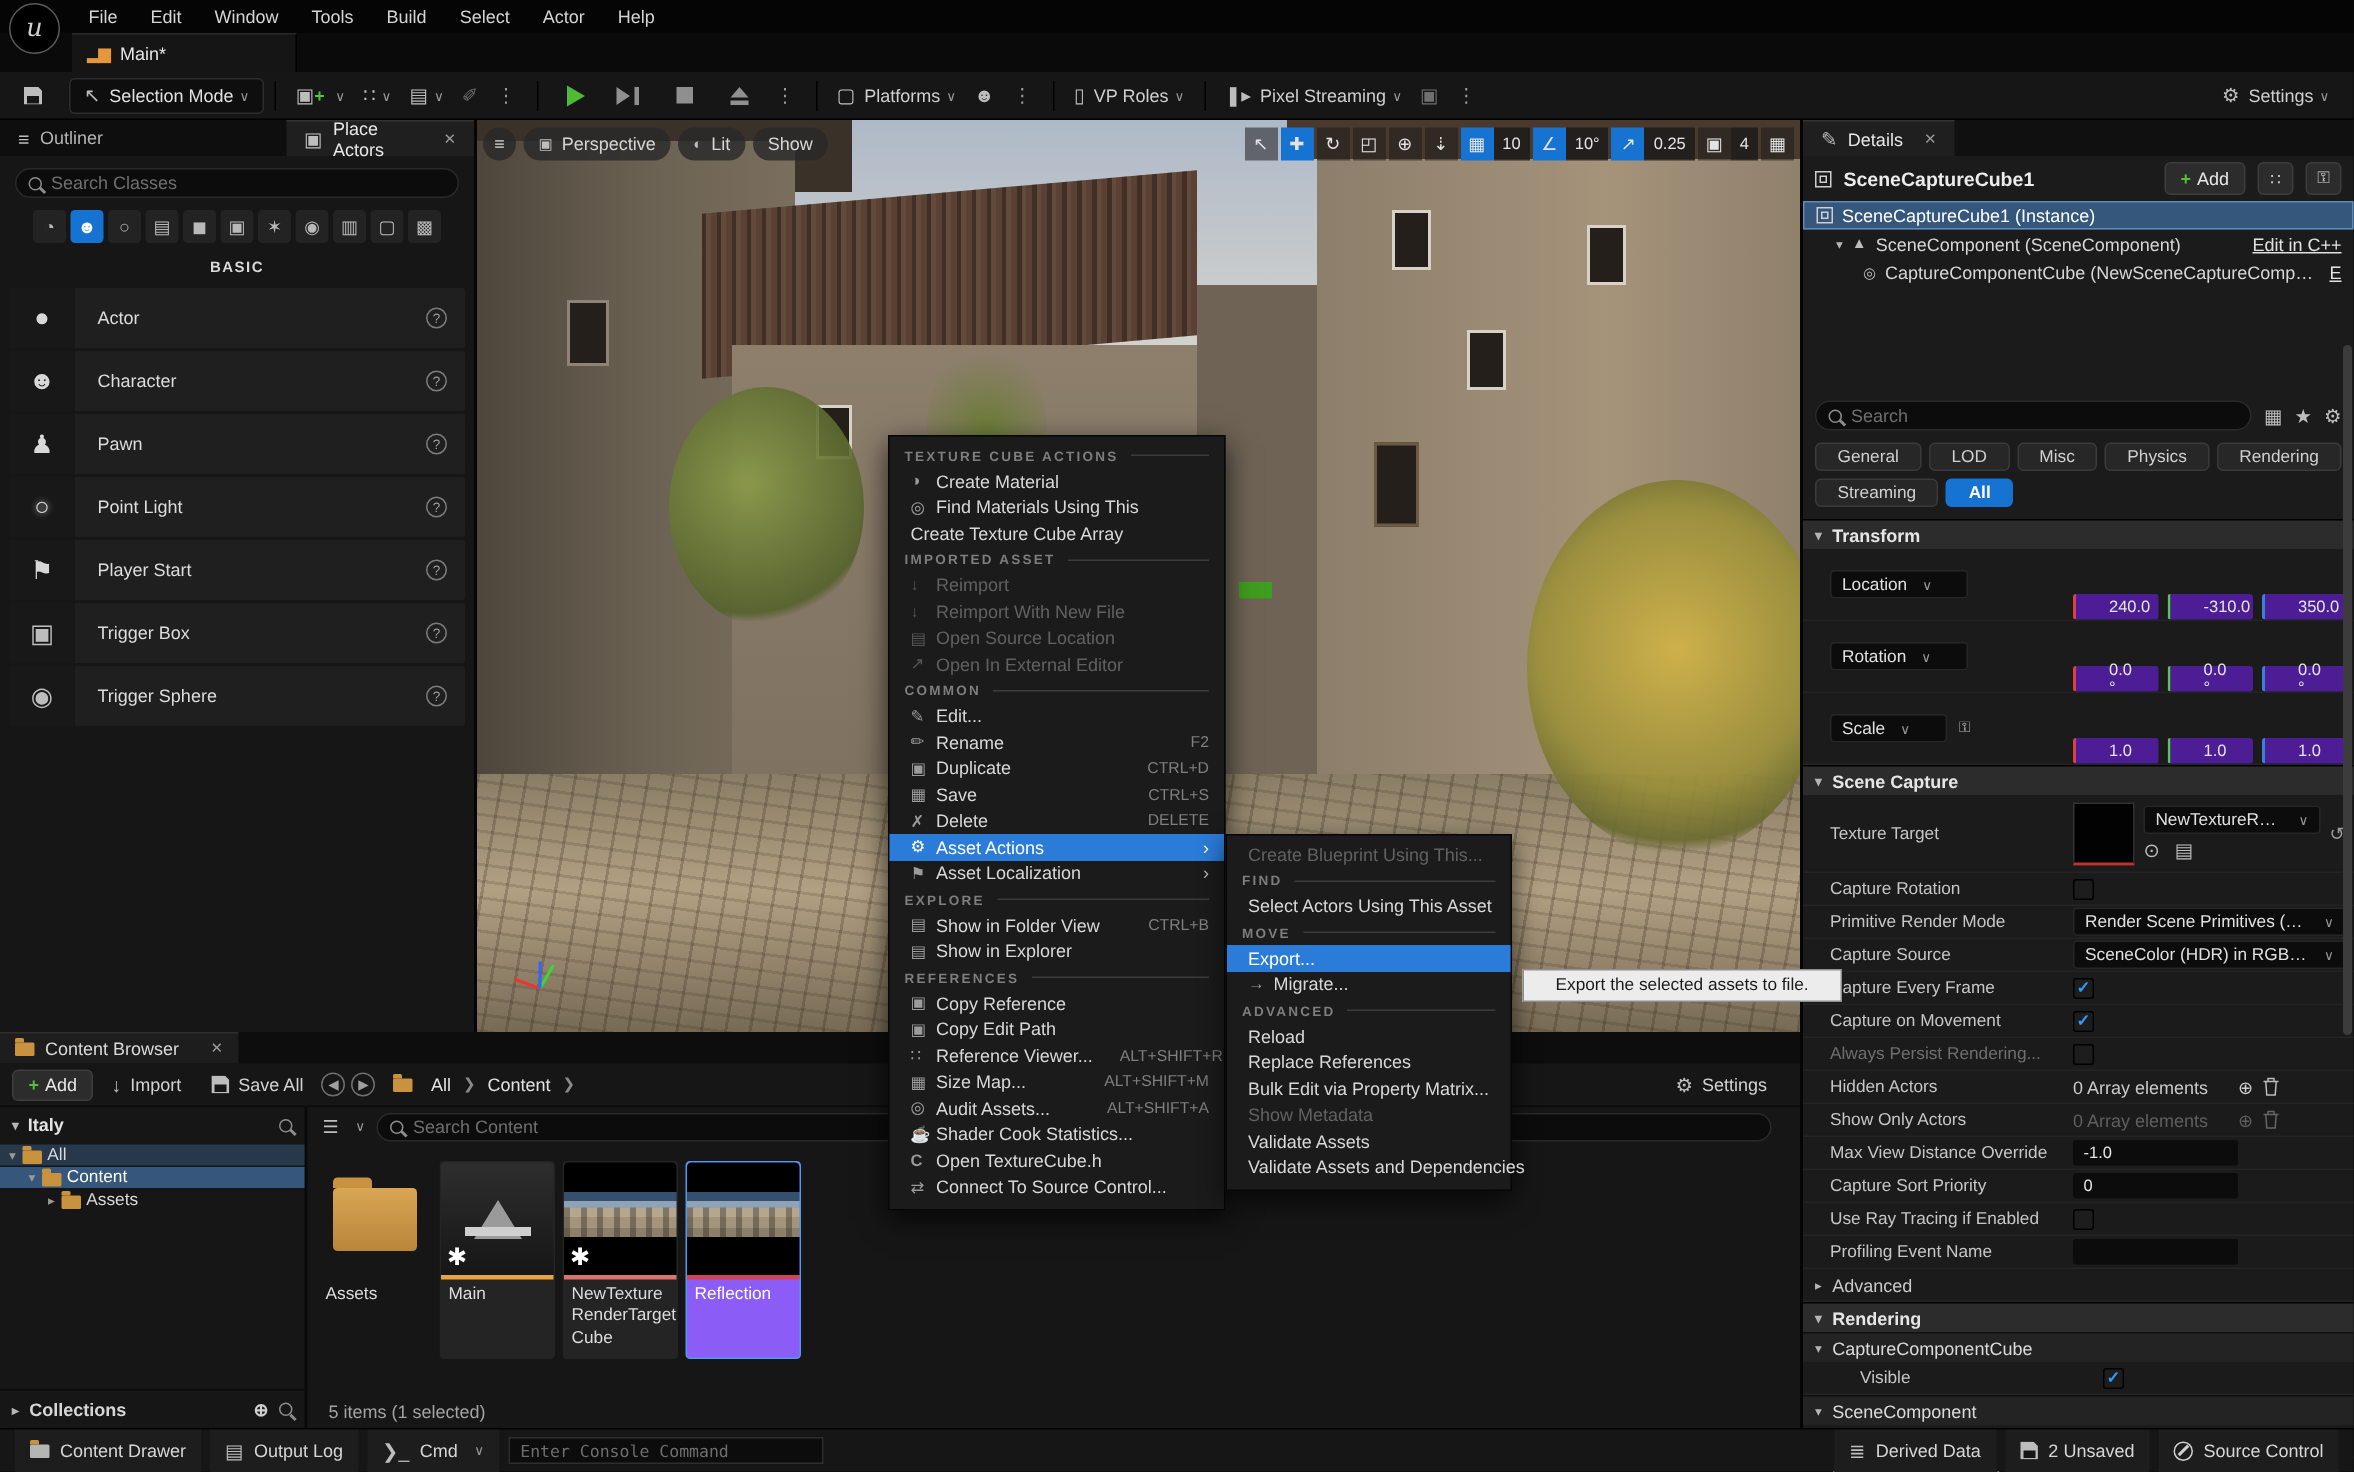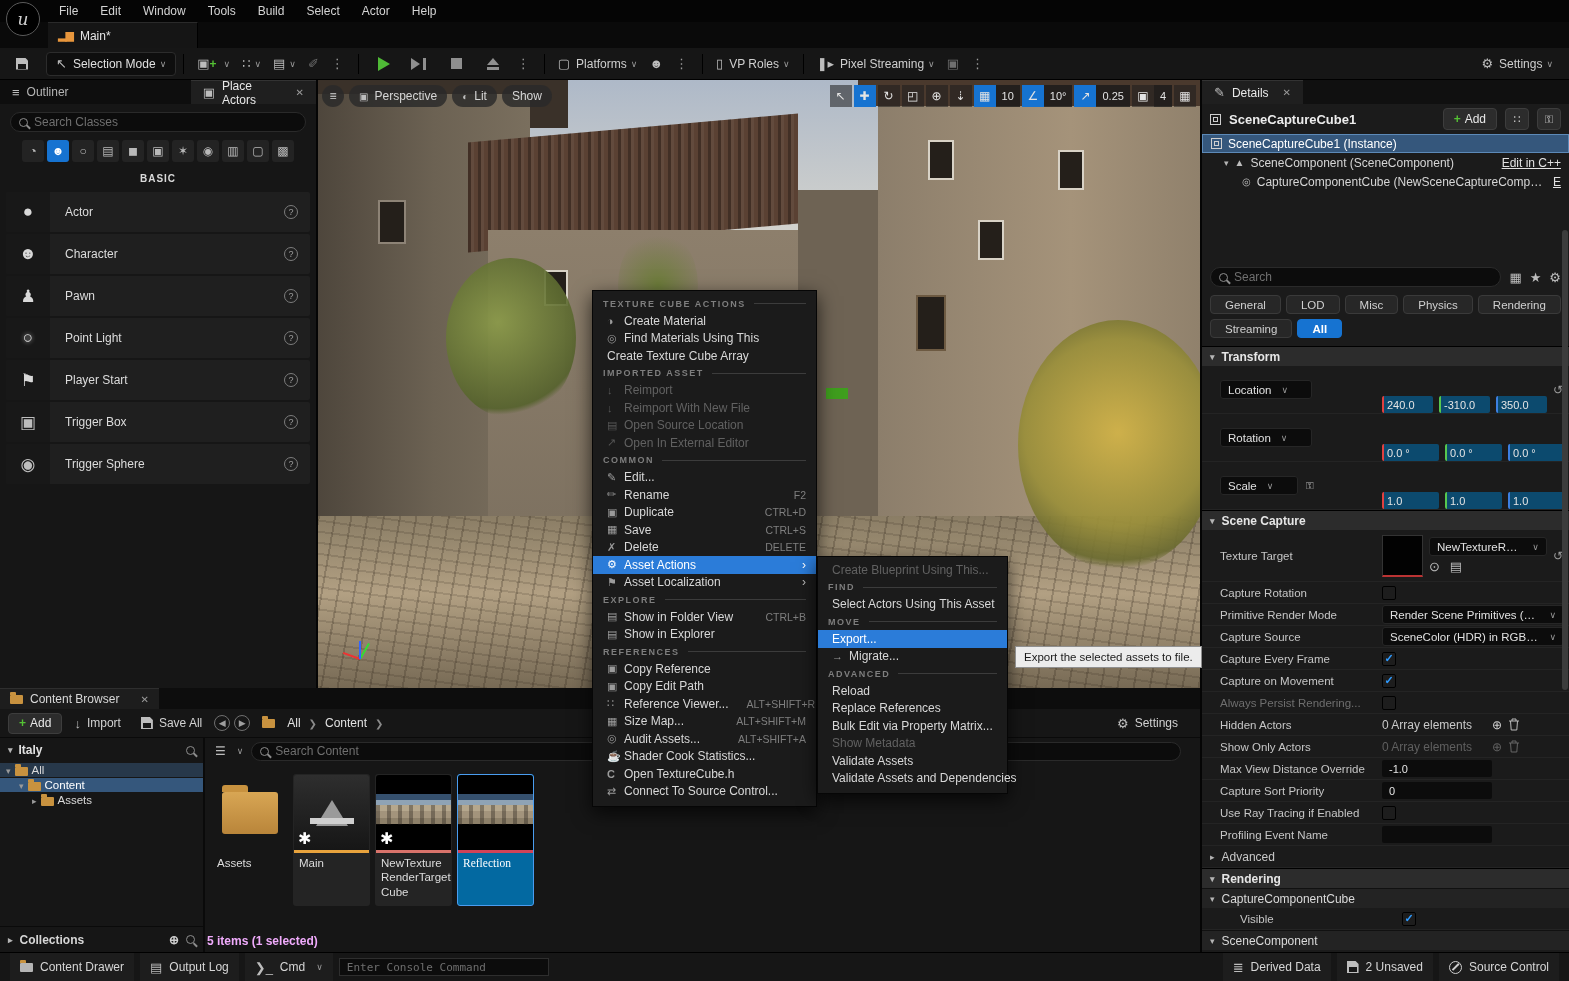--- a/index.html
+++ b/index.html
@@ -157,21 +157,21 @@
   [data-icon="external"] .mi::before{content:"↗"} [data-icon="edit"] .mi::before{content:"✎"}
   [data-icon="rename"] .mi::before{content:"✏"} [data-icon="duplicate"] .mi::before{content:"▣"}
   [data-icon="save"] .mi::before{content:"▦"} [data-icon="delete"] .mi::before{content:"✗"}
   [data-icon="wrench"] .mi::before{content:"⚙"} [data-icon="flag"] .mi::before{content:"⚑"}
   [data-icon="folderview"] .mi::before{content:"▤"} [data-icon="copy"] .mi::before{content:"▣"}
   [data-icon="refviewer"] .mi::before{content:"∷"} [data-icon="sizemap"] .mi::before{content:"▦"}
   [data-icon="audit"] .mi::before{content:"◎"} [data-icon="shader"] .mi::before{content:"☕"}
   [data-icon="cpp"] .mi::before{content:"C"; font-weight:bold;} [data-icon="sourcecontrol"] .mi::before{content:"⇄"}
   [data-icon="migrate"] .mi::before{content:"→"}
   #tooltip { position:absolute; left:1015px; top:646px; height:22px; background:#ececec; border:1px solid #8f8f8f;
-    color:#1a1a1a; display:flex; align-items:center; padding:0 8px; font-size:11.5px; z-index:70; white-space:nowrap;}
+    color:#1a1a1a; display:flex; align-items:center; padding:0 21px; font-size:11.5px; z-index:70; white-space:nowrap;}
 
   
   #details { position:absolute; top:80px; left:1200px; width:369px; height:872px; background:#1b1b1b; border-left:2px solid #050505;}
   #d-tabs { height:24px; background:#101010; display:flex;}
   #d-header { height:30px; display:flex; align-items:center; padding:0 8px; gap:8px;}
   #d-title { font-size:13px; font-weight:bold; color:#ececec;}
   #d-addbtn { margin-left:auto; background:#2c2c2c; border:1px solid #3d3d3d; border-radius:4px; height:22px;
     padding:0 10px; display:flex; align-items:center; color:#e8e8e8;}
   #d-addbtn b { color:#54c234; margin-right:4px; font-weight:bold;}
   .d-iconbtn { width:24px; height:22px; background:#2c2c2c; border:1px solid #3d3d3d; border-radius:4px;
@@ -190,22 +190,22 @@
   .chip.active { background:#1673d1; border-color:#1673d1; color:#fff; font-weight:bold;}
   .psec { height:20px; background:#2c2c2c; display:flex; align-items:center; padding:0 8px; gap:7px;
     font-weight:bold; color:#e6e6e6; border-top:1px solid #000;}
   .psub { height:20px; background:#232323; display:flex; align-items:center; padding:0 8px; gap:7px; color:#dadada; border-top:1px solid #111;}
   .tri-d { font-size:9px; color:#b5b5b5;}
   .prow { display:flex; align-items:center; min-height:22px; border-bottom:1px solid #242424; padding-left:18px;}
   .prow.indent2 { padding-left:38px; }
   .plabel { width:162px; flex:none; color:#c6c6c6; font-size:11.5px; white-space:nowrap; overflow:hidden;}
   .plabel.dim { color:#6e6e6e;}
   .pval { display:flex; align-items:center; gap:6px; flex:1; min-width:0;}
-  .numfield { background:#0c4a6e; border-radius:2px; height:17px; display:flex; align-items:center;
-    padding:0 3px; color:#e4e4e4; font-size:11px; width:57px;margin-top:30px;}
+  .numfield { background:#4c1d95; border-radius:2px; height:17px; display:flex; align-items:center;
+    padding:0 22px; color:#e4e4e4; font-size:11px; width:57px;margin-top:30px;}
   .numfield.bx { border-left:2px solid #e04040;} .numfield.by { border-left:2px solid #57c74f;}
   .numfield.bz { border-left:2px solid #3d7fe0;}
   .wide-field { background:#0c0c0c; border-radius:2px; height:17px; display:flex; align-items:center;
     padding:0 7px; color:#e4e4e4; font-size:11px; width:110px;}
   .ddbtn { background:#0c0c0c; border:1px solid #262626; border-radius:3px; height:19px; display:flex;
     align-items:center; padding:0 7px; color:#e0e0e0; font-size:11.5px; gap:6px; white-space:nowrap; overflow:hidden;}
   .reset-ic { margin-left:auto; margin-right:6px; color:#9d9d9d; font-size:12px;}
   .seg { display:flex; background:#0c0c0c; border-radius:3px; overflow:hidden;}
   .seg span { padding:2px 11px; color:#c2c2c2; font-size:11.5px;}
   .seg span.active { background:#5c5c5c; color:#fff; font-weight:bold; border-radius:3px;}
@@ -247,38 +247,38 @@
   #cb-search { flex:1; height:19px; background:#0c0c0c; border:1px solid #2a2a2a; border-radius:10px;
     display:flex; align-items:center; padding:0 8px; gap:6px; color:#6f6f6f; max-width:930px;}
   #cb-grid { position:absolute; top:32px; left:6px; right:0; bottom:22px; display:flex; align-items:flex-start; gap:5px; padding-top:4px;}
   .asset { width:77px; display:flex; flex-direction:column; border:1px solid transparent; border-radius:3px; background:#242424;}
   .asset.t-folder { background:none;}
   .athumb { width:75px; height:75px; position:relative; background:#101010; border-radius:3px 3px 0 0; overflow:hidden;
     display:flex; align-items:center; justify-content:center;}
   .t-folder .athumb { background:none;}
   .abar { height:3px; width:75px; background:transparent;}
   .alabel { padding:3px 5px 6px; font-size:11.5px; color:#dcdcdc; line-height:1.25; min-height:52px;}
-  .asset.selected { border-color:#4a9df0; background:#0369a1;font-family:Liberation Serif, serif;}
+  .asset.selected { border-color:#4a9df0; background:#8b5cf6;}
   .asset.selected .alabel { color:#fff;}
   .astar { display:none; position:absolute; left:4px; bottom:2px; color:#fff; font-size:16px;}
   .asset.dirty .astar { display:block;}
   .bigfolder { width:56px; height:42px; background:linear-gradient(180deg,#d8a654,#b9853a); border-radius:3px; position:relative;}
   .bigfolder::before { content:""; position:absolute; top:-7px; left:0; width:26px; height:7px;
     background:#c8923f; border-radius:3px 3px 0 0;}
   .t-level .athumb { background:linear-gradient(180deg,#2e2e2e,#161616);}
   .lvl-glyph { width:0; height:0; border-bottom:26px solid #9a9a9a; border-left:16px solid transparent; border-right:16px solid transparent; position:relative;}
   .lvl-glyph::after { content:""; position:absolute; left:-22px; top:18px; width:44px; height:6px; background:#cfcfcf;}
   .t-data .athumb { background:linear-gradient(180deg,#2a2a2a,#171717);}
   .ring { width:46px; height:46px; border:4px solid #d8d8d8; border-radius:50%; display:flex; align-items:center; justify-content:center;}
   .cube3 { width:18px; height:18px; background:#e8e8e8; clip-path:polygon(50% 0,100% 25%,100% 75%,50% 100%,0 75%,0 25%);}
   .t-cubemap .athumb { background:linear-gradient(180deg,#000 0 26%, #35506e 26% 34%, #8fa3b5 34% 40%,
       #b5a78d 40% 48%, #a3947c 48% 58%, #8d8069 58% 66%, #000 66% 100%);}
   .t-cubemap .athumb::before { content:""; position:absolute; left:0; right:0; top:40%; height:26%;
     background:repeating-linear-gradient(90deg, rgba(30,25,20,.35) 0 4px, transparent 4px 11px);}
-  #cb-status { position:absolute; left:2px; bottom:4px; color:#f0abfc;font-weight:bold;}
+  #cb-status { position:absolute; left:14px; bottom:4px; color:#a3a3a3;}
 
   
   #statusbar { position:absolute; top:952px; left:0; width:1569px; height:29px; background:#161616;
     border-top:1px solid #000; display:flex; align-items:center; padding:0 10px; gap:6px; z-index:41;}
   .sb-item { display:flex; align-items:center; gap:7px; padding:0 10px; height:29px; color:#d6d6d6; background:#1d1d1d;}
   #console-input { width:210px; height:18px; background:#0c0c0c; border:1px solid #2e2e2e; display:flex;
     align-items:center; padding:0 7px; color:#6e6e6e; font-family:"DejaVu Sans Mono", monospace; font-size:11px;}
   #sb-right { margin-left:auto; display:flex; gap:6px; }
   .slash-ic { width:13px; height:13px; border:1.5px solid #cfcfcf; border-radius:50%; position:relative;}
   .slash-ic::after { content:""; position:absolute; left:1px; top:4.5px; width:9px; height:1.5px; background:#cfcfcf; transform:rotate(-45deg);}

